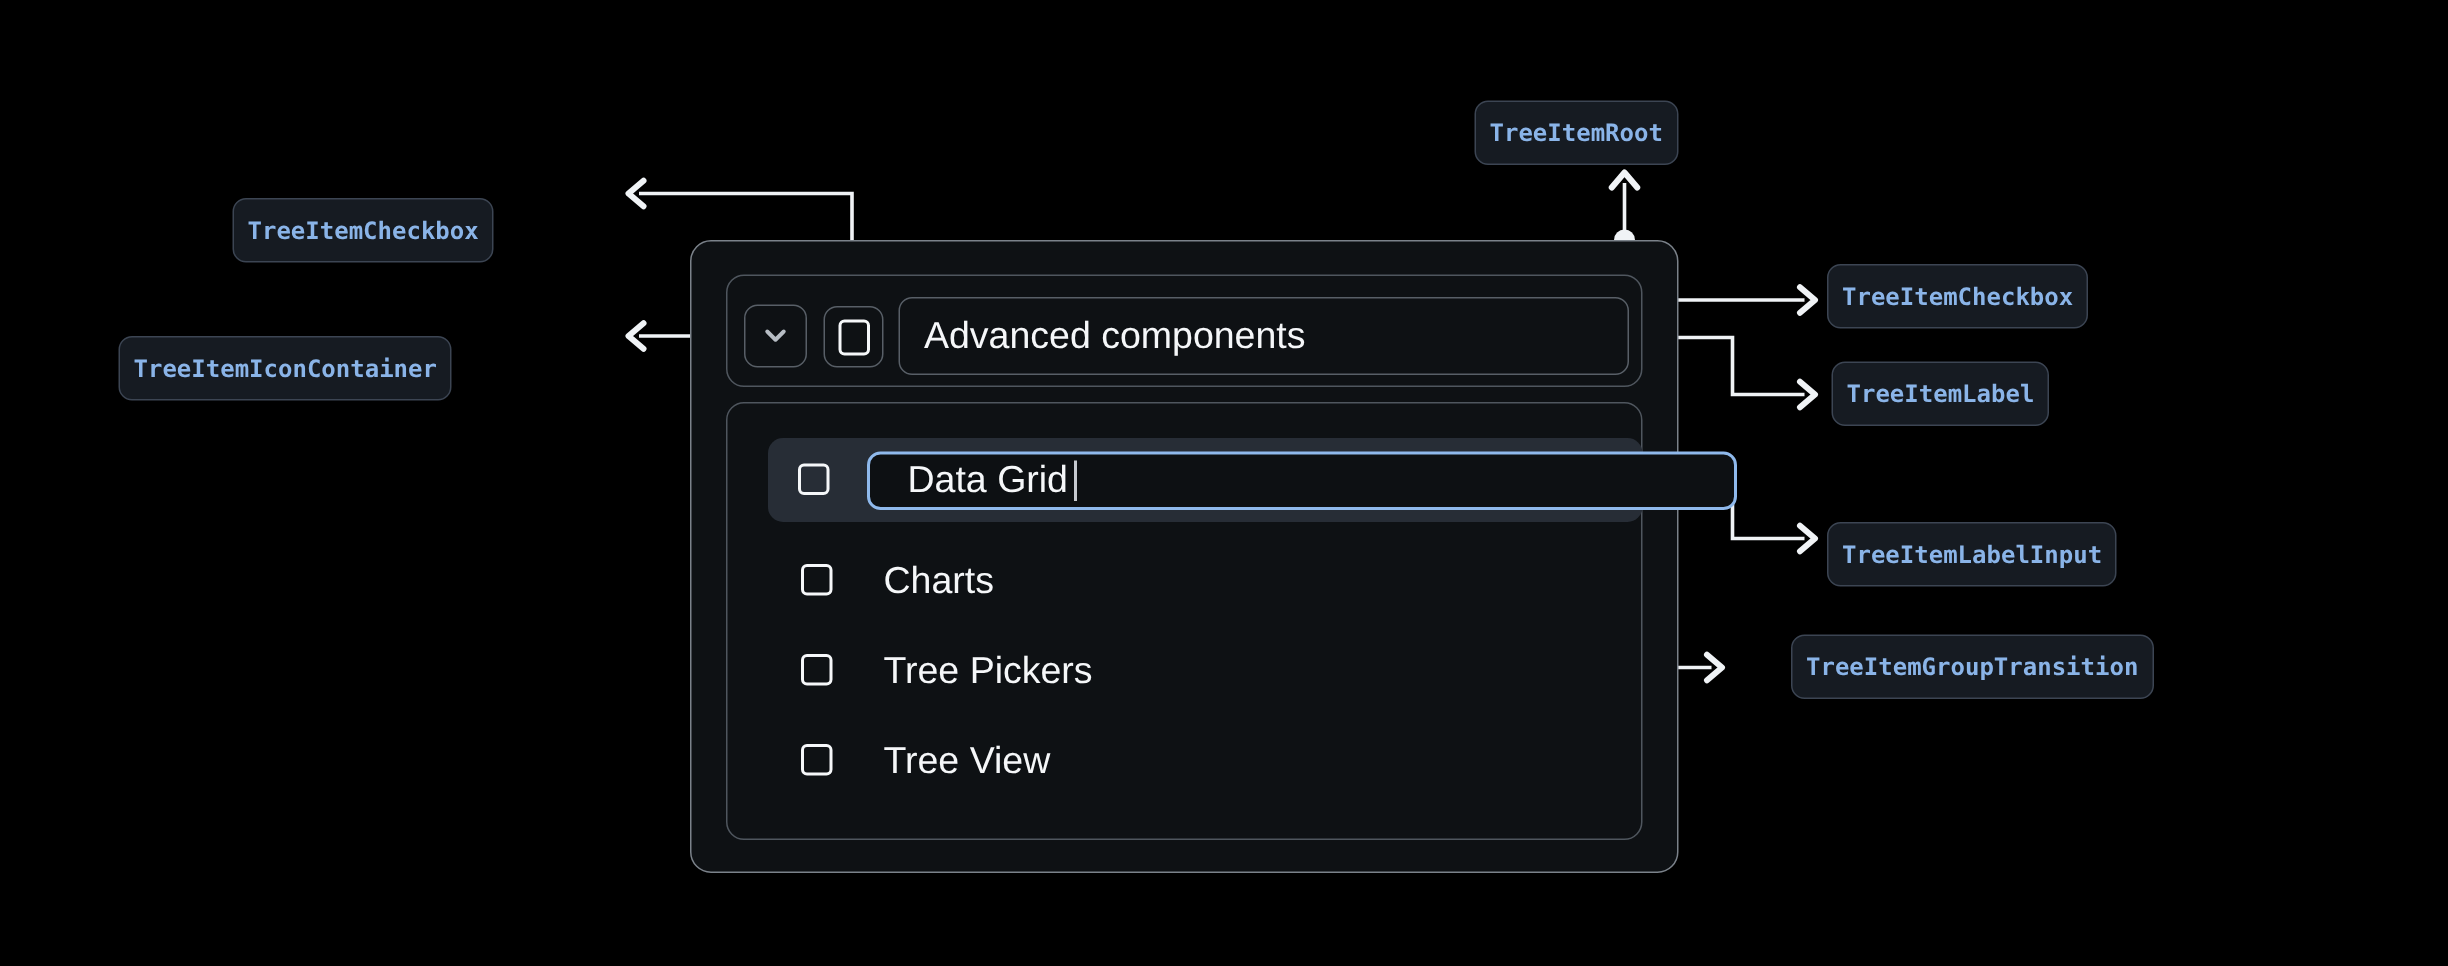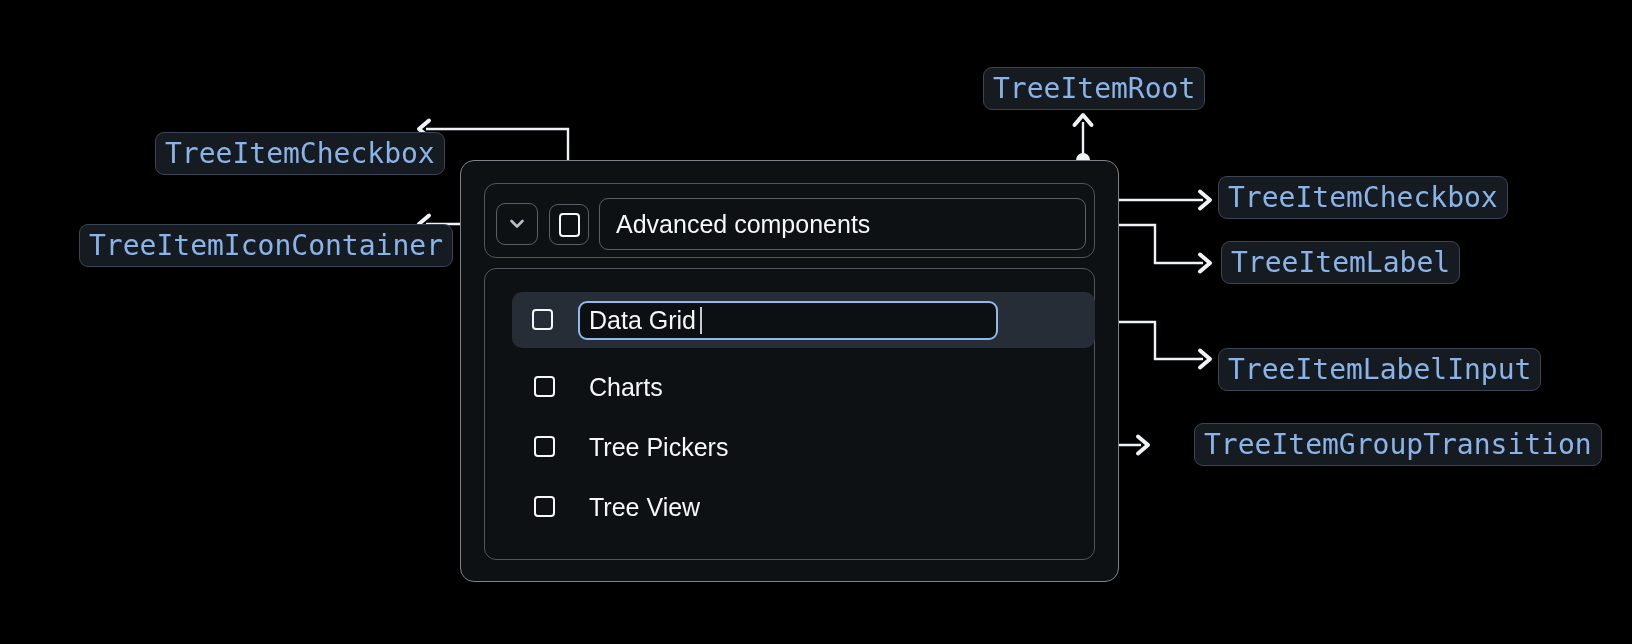--- a/index.html
+++ b/index.html
@@ -27,22 +27,22 @@
   }
   .connectors{position:absolute;left:0;top:0;width:1632px;height:644px;pointer-events:none;}
   .connectors polyline,.connectors path{fill:none;stroke:var(--connector);}
   .connectors polyline{stroke-width:2.4;}
   .connectors path{stroke-width:4;stroke-linecap:round;stroke-linejoin:round;}
   .connectors circle{fill:var(--connector);stroke:none;}
 
   .badge{
     position:absolute;display:inline-flex;align-items:center;height:43px;padding:0 9px;
     background:var(--badge-bg);border:1.5px solid var(--badge-border);border-radius:9px;
-    font-family:"DejaVu Sans Mono",monospace;font-size:28px;line-height:1;
-    color:var(--badge-text);white-space:nowrap;
+    font-family:"DejaVu Sans Mono",monospace;font-size:16px;line-height:1;
+    color:var(--badge-text);white-space:nowrap;font-weight:bold;
   }
   .badge-checkbox{left:155px;top:108px;margin-top:24px;}
   .badge-icon-container{left:79px;top:202px;margin-top:22px;}
   .badge-root{left:983px;top:67px;}
   .badge-content{left:1218px;top:176px;}
   .badge-label{left:1221px;top:241px;}
   .badge-label-input{left:1218px;top:348px;}
   .badge-group-transition{left:1194px;top:423px;justify-content:flex-end;}
 
   .tree-root{
@@ -78,23 +78,23 @@
   .row-box{
     position:absolute;left:22px;top:17px;display:block;width:21px;height:21px;
     border:2.5px solid var(--text);border-radius:4px;cursor:pointer;
   }
   .row-editing .row-box{left:20px;}
   .row-label{
     position:absolute;left:77px;top:0;height:56px;display:flex;align-items:center;
     font-size:25px;color:var(--text);
   }
   .label-input{
-    position:absolute;left:66px;top:9px;width:420px;height:39px;
+    position:absolute;left:66px;top:9px;width:580px;height:39px;
     background:var(--input-bg);border:2.5px solid var(--input-border);border-radius:9px;
-    display:flex;align-items:center;padding-left:9px;
+    display:flex;align-items:center;padding-left:25px;
     font-size:25px;color:var(--text);cursor:text;
   }
   .caret{display:block;width:2.5px;height:27px;background:var(--caret);margin-left:4px;}
 </style>
 </head>
 <body>
 
 <div class="stage">
 
   <svg class="connectors" viewBox="0 0 1632 644">

